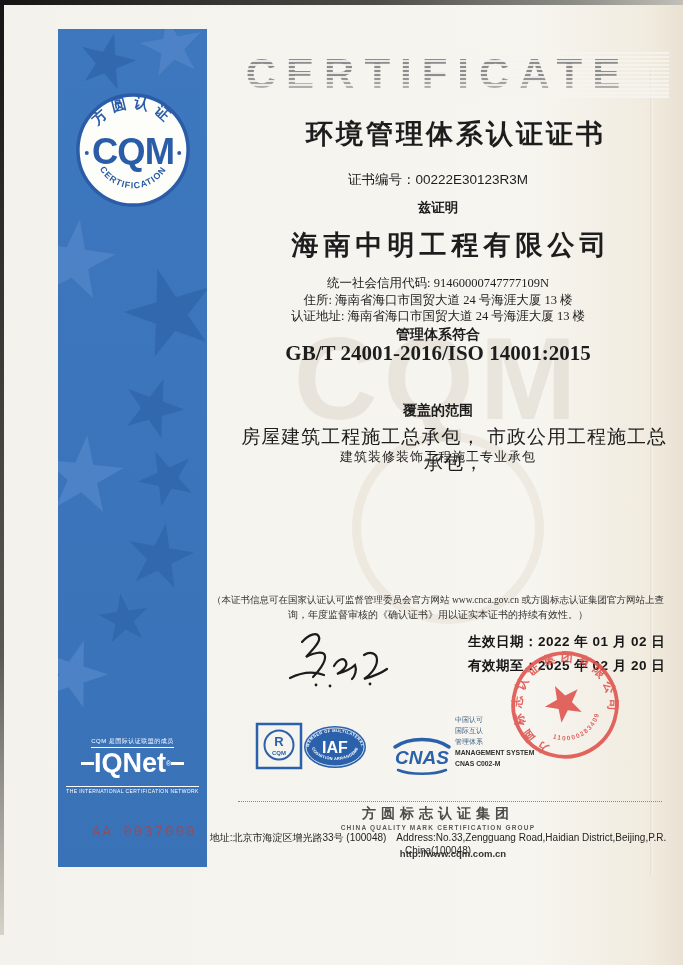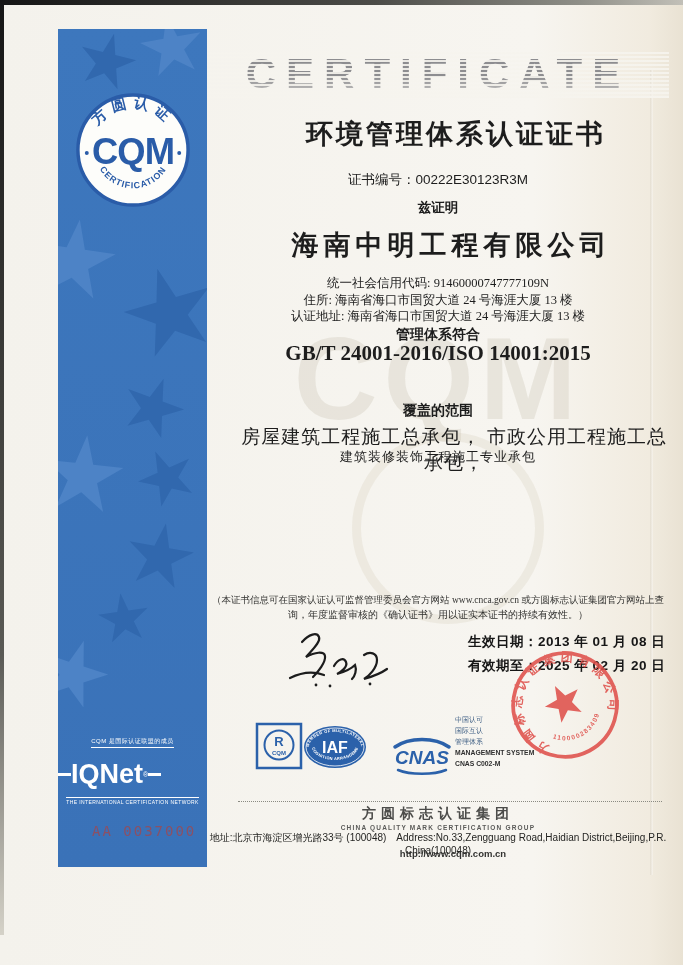--- a/index.html
+++ b/index.html
@@ -23,21 +23,21 @@
   .sidebar { position:absolute; left:58px; top:29px; width:149px; height:838px;
              background:linear-gradient(180deg,#3d77bd,#3a72b8); overflow:hidden; }
   .star { position:absolute;
           clip-path:polygon(50% 0%,61% 35%,98% 35%,68% 57%,79% 91%,50% 70%,21% 91%,32% 57%,2% 35%,39% 35%); }
   .star.dk { background:#3168ae; }
   .star.lt { background:#4d83c6; }
   .cqm-badge { position:absolute; left:16px; top:62px; width:118px; height:118px; }
   .iqnet { position:absolute; left:0; top:700px; width:149px; text-align:center; color:#fff; }
   .iqnet-tag { display:inline-block; font-size:6px; letter-spacing:.5px;
                border-bottom:1px solid #fff; padding-bottom:1px; }
-  .iqnet-main { display:flex; align-items:center; justify-content:flex-start; gap:0; margin-top:11px; }
+  .iqnet-main { display:flex; align-items:center; justify-content:center; gap:0; margin-top:0; }
   .iqnet-dash { width:13px; height:3px; background:#fff; }
   .iqnet-name { font-size:27px; font-weight:bold; letter-spacing:0; }
   .iqnet-reg { font-size:7px; vertical-align:top; }
   .iqnet-sub { display:inline-block; font-size:5px; letter-spacing:.4px;
                border-top:1px solid #fff; padding-top:1px; margin-top:1px; }
   .serial-no { position:absolute; left:34px; top:794px; font-size:14px; letter-spacing:2px;
                color:#8c5064; font-family:"DejaVu Sans Mono", monospace; }
   
   .content { position:absolute; left:207px; top:0; width:462px; height:965px; }
   .c { position:absolute; left:0; width:100%; text-align:center; color:#1d1d1d; }
@@ -176,21 +176,21 @@
       </g>
       <g fill="#1c1c1c">
         <circle cx="34" cy="59" r="1.4"></circle>
         <circle cx="48" cy="60" r="1.4"></circle>
         <circle cx="88" cy="58" r="1.4"></circle>
       </g>
     </svg>
 
     <div class="dates">
       <div class="date-line">
-        <span>生效日期：</span><span>2013 年 01 月 08 日</span>
+        <span>生效日期：</span><span>2022 年 01 月 02 日</span>
       </div>
       <div class="date-line">
         <span>有效期至：</span><span>2025 年 02 月 20 日</span>
       </div>
     </div>
 
     <svg class="mark-rcqm" width="48" height="48" viewBox="0 0 48 48">
       <rect x="2" y="2" width="44" height="44" fill="none" stroke="#2b61aa" stroke-width="2.5"></rect>
       <circle cx="24" cy="23" r="14.5" fill="none" stroke="#2b61aa" stroke-width="2"></circle>
       <text x="24" y="24" text-anchor="middle" font-size="13" font-weight="bold" fill="#2b61aa" font-family="Liberation Sans, sans-serif">R</text>

